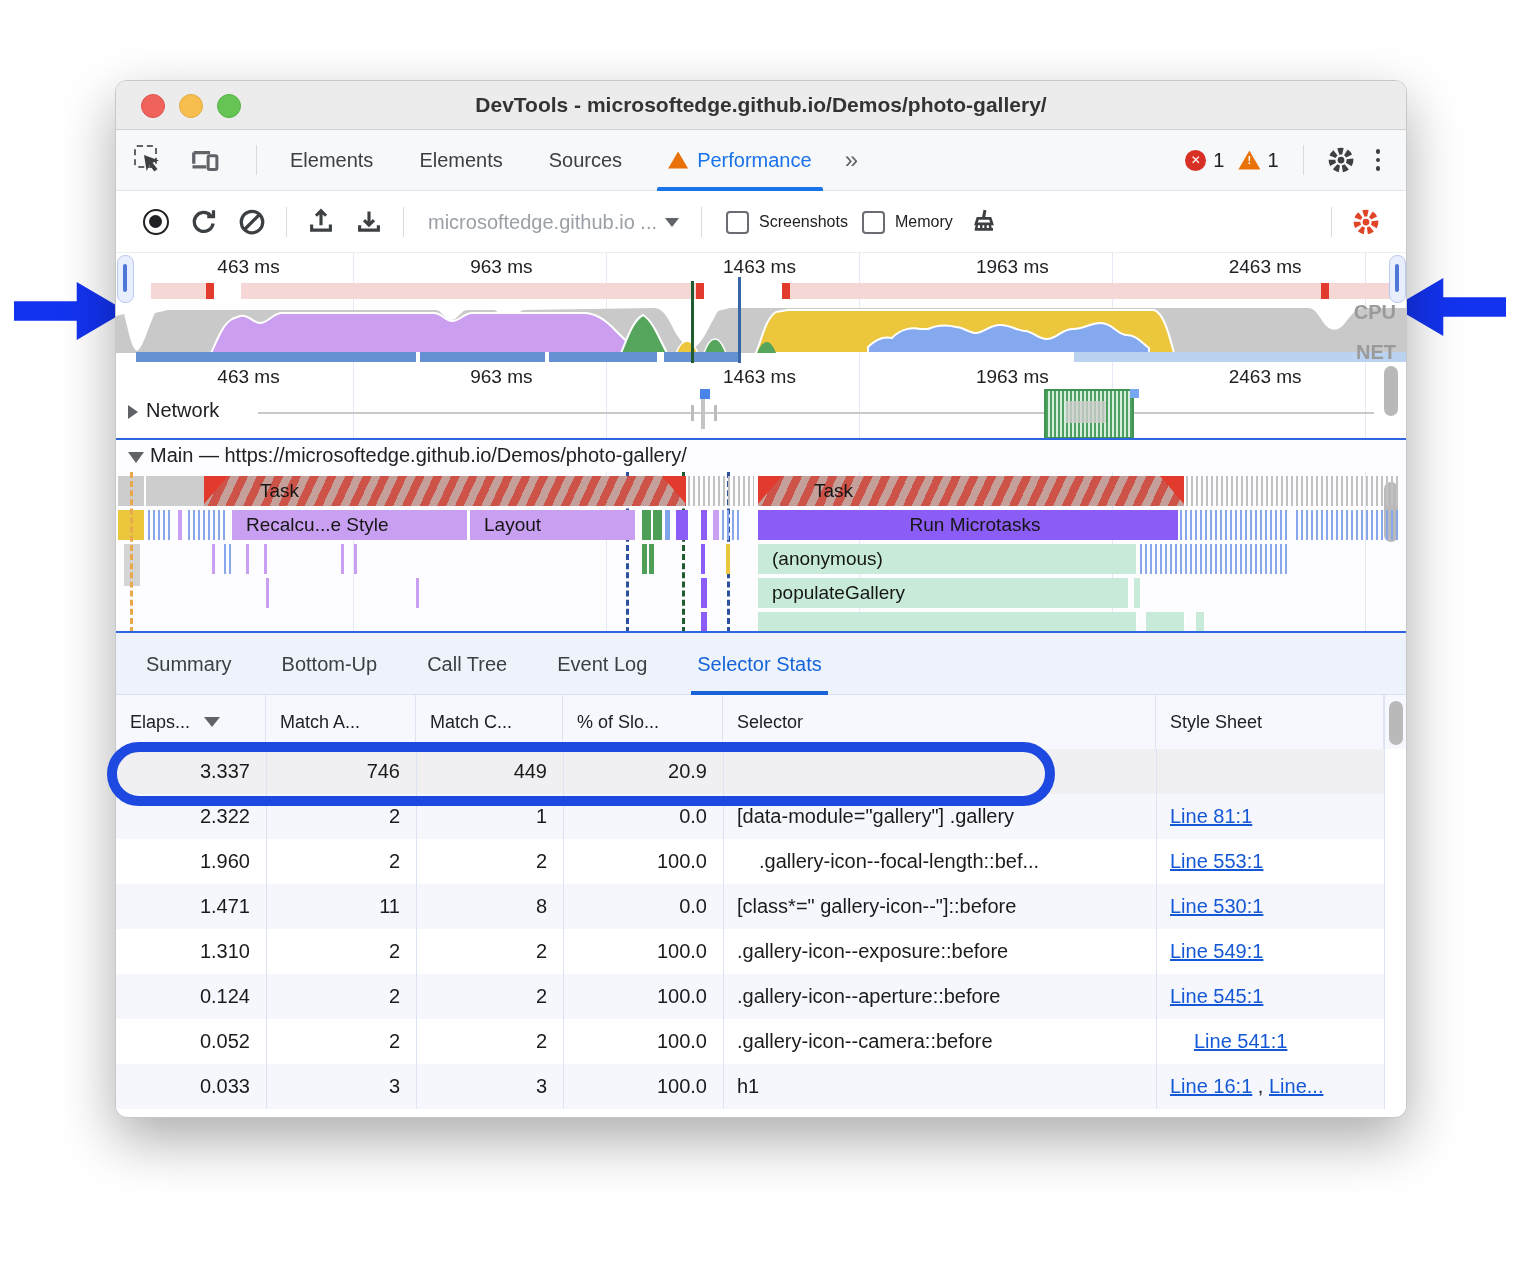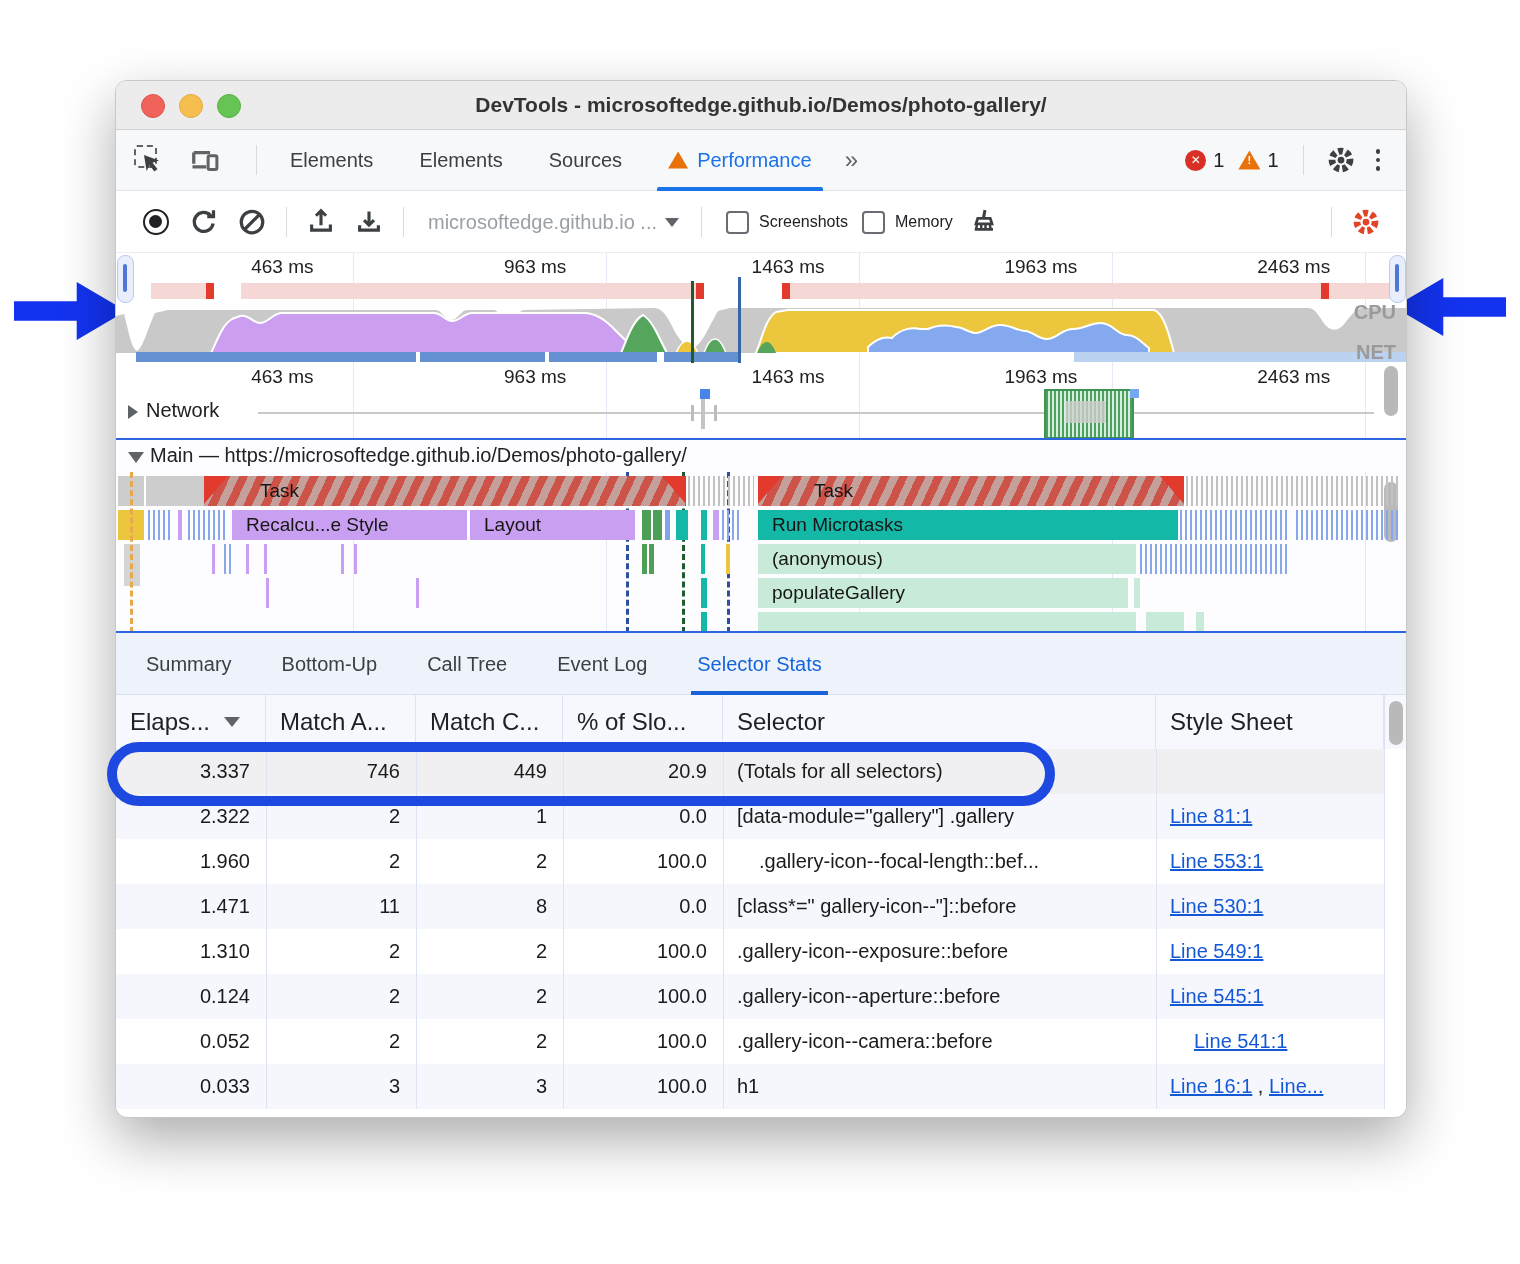--- a/index.html
+++ b/index.html
@@ -40,21 +40,21 @@
   .ticon{width:30px;height:30px;margin:0 9px;flex:0 0 auto;position:relative;}
   .record{width:22px;height:22px;border:2.5px solid #202124;border-radius:50%;margin:0 11px;position:relative;flex:0 0 auto;}
   .record::after{content:"";position:absolute;left:4px;top:4px;width:13px;height:13px;background:#202124;border-radius:50%;}
   .ddl{font-size:20px;color:#9aa0a6;margin:0 8px 0 14px;white-space:nowrap;}
   .dd-arrow{width:0;height:0;border-left:7px solid transparent;border-right:7px solid transparent;border-top:9px solid #5f6368;margin-right:12px;}
   .cb{width:19px;height:19px;border:2px solid #696d72;border-radius:4px;background:#fff;margin:0 10px 0 14px;flex:0 0 auto;}
   .cb-label{font-size:16px;color:#202124;white-space:nowrap;}
 
   
   .ruler{position:absolute;left:0;top:0;width:100%;height:28px;}
-  .tick-label{position:absolute;top:3px;width:130px;text-align:center;font-size:19px;color:#202124;}
+  .tick-label{position:absolute;top:3px;width:130px;text-align:left;font-size:19px;color:#202124;}
   .gridline{position:absolute;top:0;bottom:0;width:1px;background:#e3eaf6;}
 
   
   .overview{position:absolute;left:0;top:172px;width:100%;height:110px;background:#fff;overflow:hidden;}
   .ov-grid{position:absolute;left:0;top:0;width:100%;height:110px;}
   .pinkstrip{position:absolute;top:30px;height:16px;background:#f5d7d5;}
   .redmark{position:absolute;top:30px;height:16px;width:8px;background:#e23b2e;}
   .netbar{position:absolute;top:99px;height:10px;background:#6590d2;}
   .netbar.light{background:#bcd2f1;}
   .ov-label{position:absolute;right:10px;font-size:20px;font-weight:bold;color:#9a9a9a;}
@@ -74,39 +74,39 @@
   .main-hdr{position:absolute;left:34px;top:4px;font-size:20px;color:#202124;}
   .tri-down{position:absolute;left:12px;top:12px;width:0;height:0;border-left:8px solid transparent;border-right:8px solid transparent;border-top:11px solid #5f6368;}
   .flame{position:absolute;left:0;top:32px;width:100%;height:161px;}
   .bar{position:absolute;height:30px;display:flex;align-items:center;font-size:19px;color:#161616;white-space:nowrap;overflow:hidden;box-sizing:border-box;}
   .bar .lbl{padding-left:14px;}
   .b-task{background:repeating-linear-gradient(115deg,#cd5248 0 8px,#c5a09a 8px 16px);}
   .b-task .lbl{padding-left:56px;}
   .b-gray{background:#cdcdcd;}
   .b-purple{background:#c9a0f1;border-left:1px solid #fff;border-right:1px solid #fff;}
   .b-green{background:#4e9e58;}
-  .b-yellowbar{background:#14b8a6;}
+  .b-yellowbar{background:#8b5cf6;justify-content:center;}
   .b-mint{background:#c7ebd8;border-right:2px solid #fff;}
   .b-blue{background:#7fa4ec;}
   .vs-blue{position:absolute;height:30px;background:repeating-linear-gradient(90deg,#87a6ec 0 2px,rgba(255,255,255,0) 2px 5px);}
   .vs-gray{position:absolute;height:30px;background:repeating-linear-gradient(90deg,#c2c2c2 0 2px,rgba(255,255,255,0) 2px 5px);}
   .corner-l{position:absolute;left:0;top:0;width:0;height:0;border-top:28px solid #e23b2e;border-right:24px solid transparent;}
   .corner-r{position:absolute;right:0;top:0;width:0;height:0;border-top:28px solid #e23b2e;border-left:24px solid transparent;}
   .dash-v{position:absolute;top:0;bottom:0;width:0;border-left:3px dashed;}
 
   
   .btabs{position:absolute;left:0;top:552px;width:100%;height:62px;background:#eef2fb;border-bottom:1px solid #d9e0ef;
          display:flex;align-items:center;gap:50px;padding-left:30px;box-sizing:border-box;}
   .btab{font-size:20px;color:#3c4043;position:relative;height:62px;line-height:62px;flex:0 0 auto;}
   .btab.sel{color:#1565d8;}
   .btab.sel::after{content:"";position:absolute;left:-6px;right:-6px;bottom:0;height:3.5px;background:#1a62d8;}
 
   
   .ghead{position:absolute;left:0;top:614px;width:100%;height:54px;background:#f6f8fe;border-bottom:1px solid #e2e8f4;}
-  .hcell{position:absolute;top:0;height:54px;line-height:54px;font-size:24px;color:#202124;box-sizing:border-box;
+  .hcell{position:absolute;top:0;height:54px;line-height:54px;font-size:18px;color:#202124;box-sizing:border-box;
          border-right:1px solid #dde5f3;padding-left:14px;display:flex;align-items:center;}
   .sort-tri{width:0;height:0;border-left:8px solid transparent;border-right:8px solid transparent;border-top:10px solid #5f6368;margin-left:14px;}
   .gbody{position:absolute;left:0;top:668px;width:100%;height:360px;background:#fff;}
   .trow{position:absolute;left:0;width:1268px;height:45px;}
   .trow.total{background:#f0f0f2;}
   .trow.shade{background:#f5f7fd;}
   .trow.plain{background:#ffffff;}
   .cell{position:absolute;top:0;height:45px;line-height:45px;font-size:20px;color:#1b1b1b;box-sizing:border-box;
         white-space:nowrap;overflow:hidden;}
   .cell.num{text-align:right;padding-right:16px;}
@@ -439,21 +439,20 @@
           <span>Style Sheet</span>
         </div>
         <div class="vdiv" style="left: 1268px;"></div>
       </div>
     <div class="gbody" id="grid-body">
         <div class="trow total" style="top: 0px;">
           <div class="cell num" style="left: 0px; width: 150px;">3.337</div>
           <div class="cell num" style="left: 150px; width: 150px;">746</div>
           <div class="cell num" style="left: 300px; width: 147px;">449</div>
           <div class="cell num" style="left: 447px; width: 160px;">20.9</div>
-          <div class="cell txt" style="left: 607px; width: 433px;">(Totals for all selectors)</div>
           <div class="cell txt" style="left: 1040px; width: 228px;"></div>
         </div>
         <div class="trow shade" style="top: 45px;">
           <div class="cell num" style="left: 0px; width: 150px;">2.322</div>
           <div class="cell num" style="left: 150px; width: 150px;">2</div>
           <div class="cell num" style="left: 300px; width: 147px;">1</div>
           <div class="cell num" style="left: 447px; width: 160px;">0.0</div>
           <div class="cell txt" style="left: 607px; width: 433px;">[data-module="gallery"] .gallery</div>
           <div class="cell txt" style="left: 1040px; width: 228px;"><a href="#">Line 81:1</a></div>
         </div>

